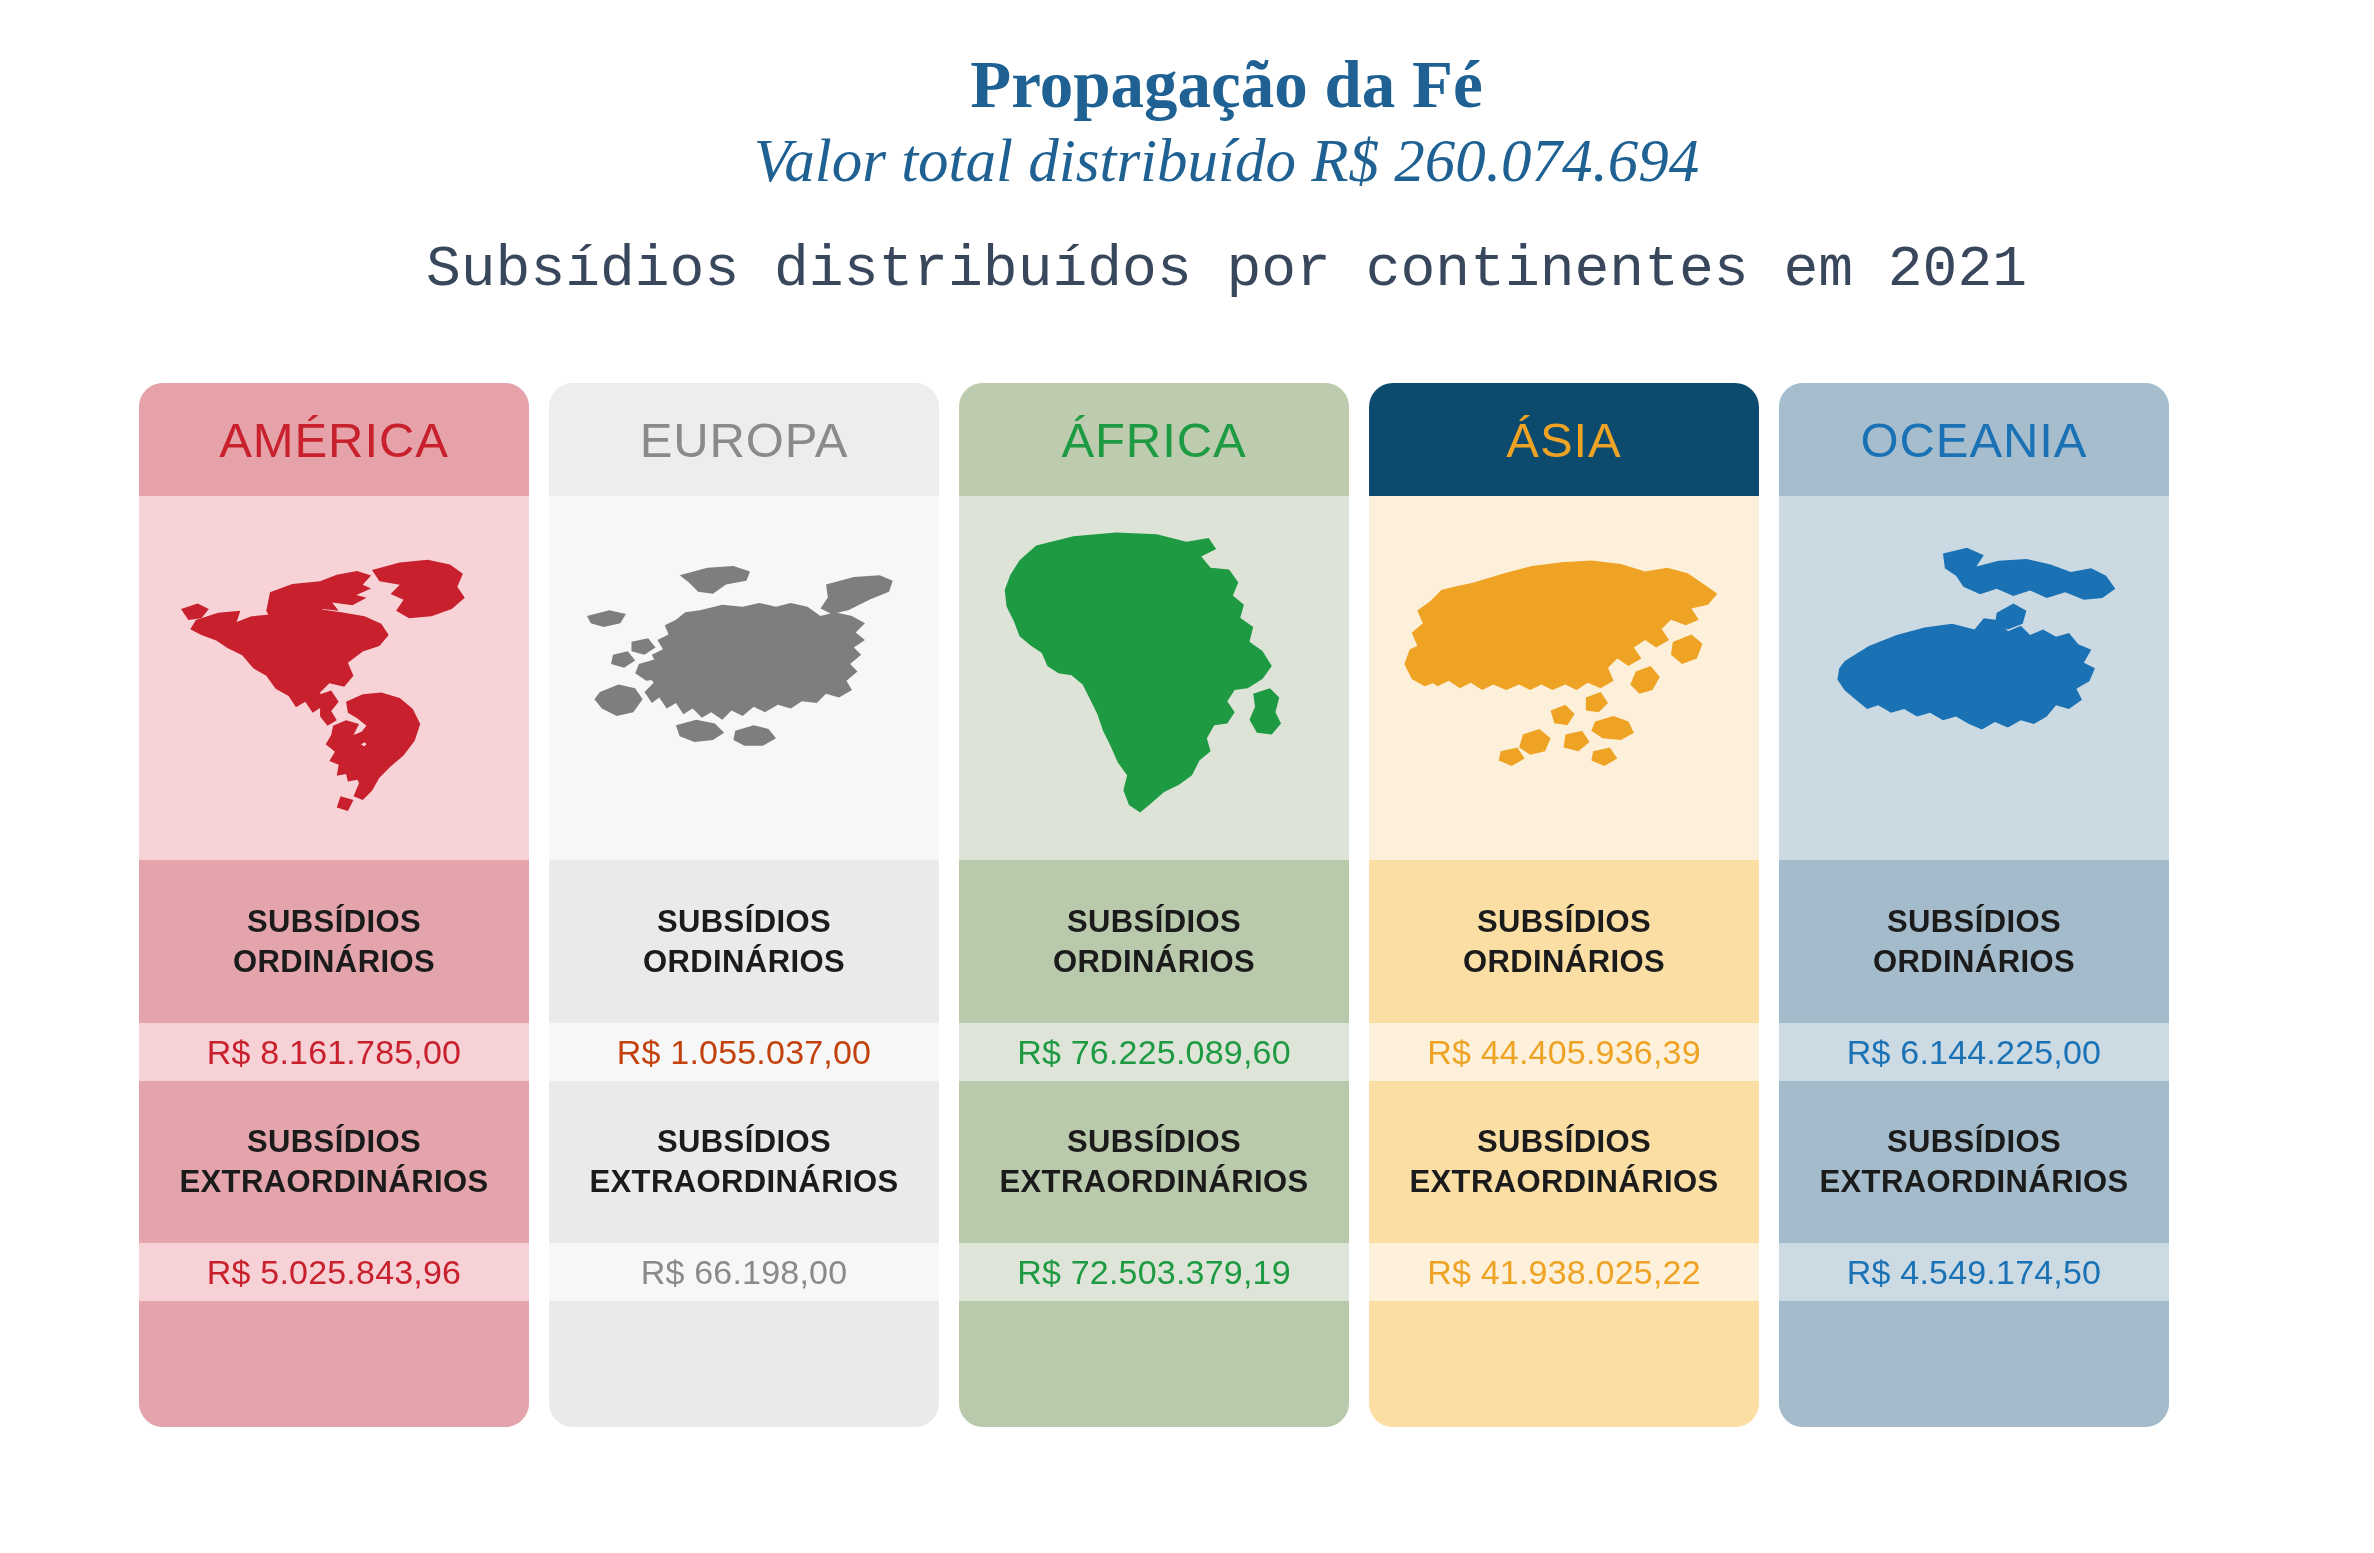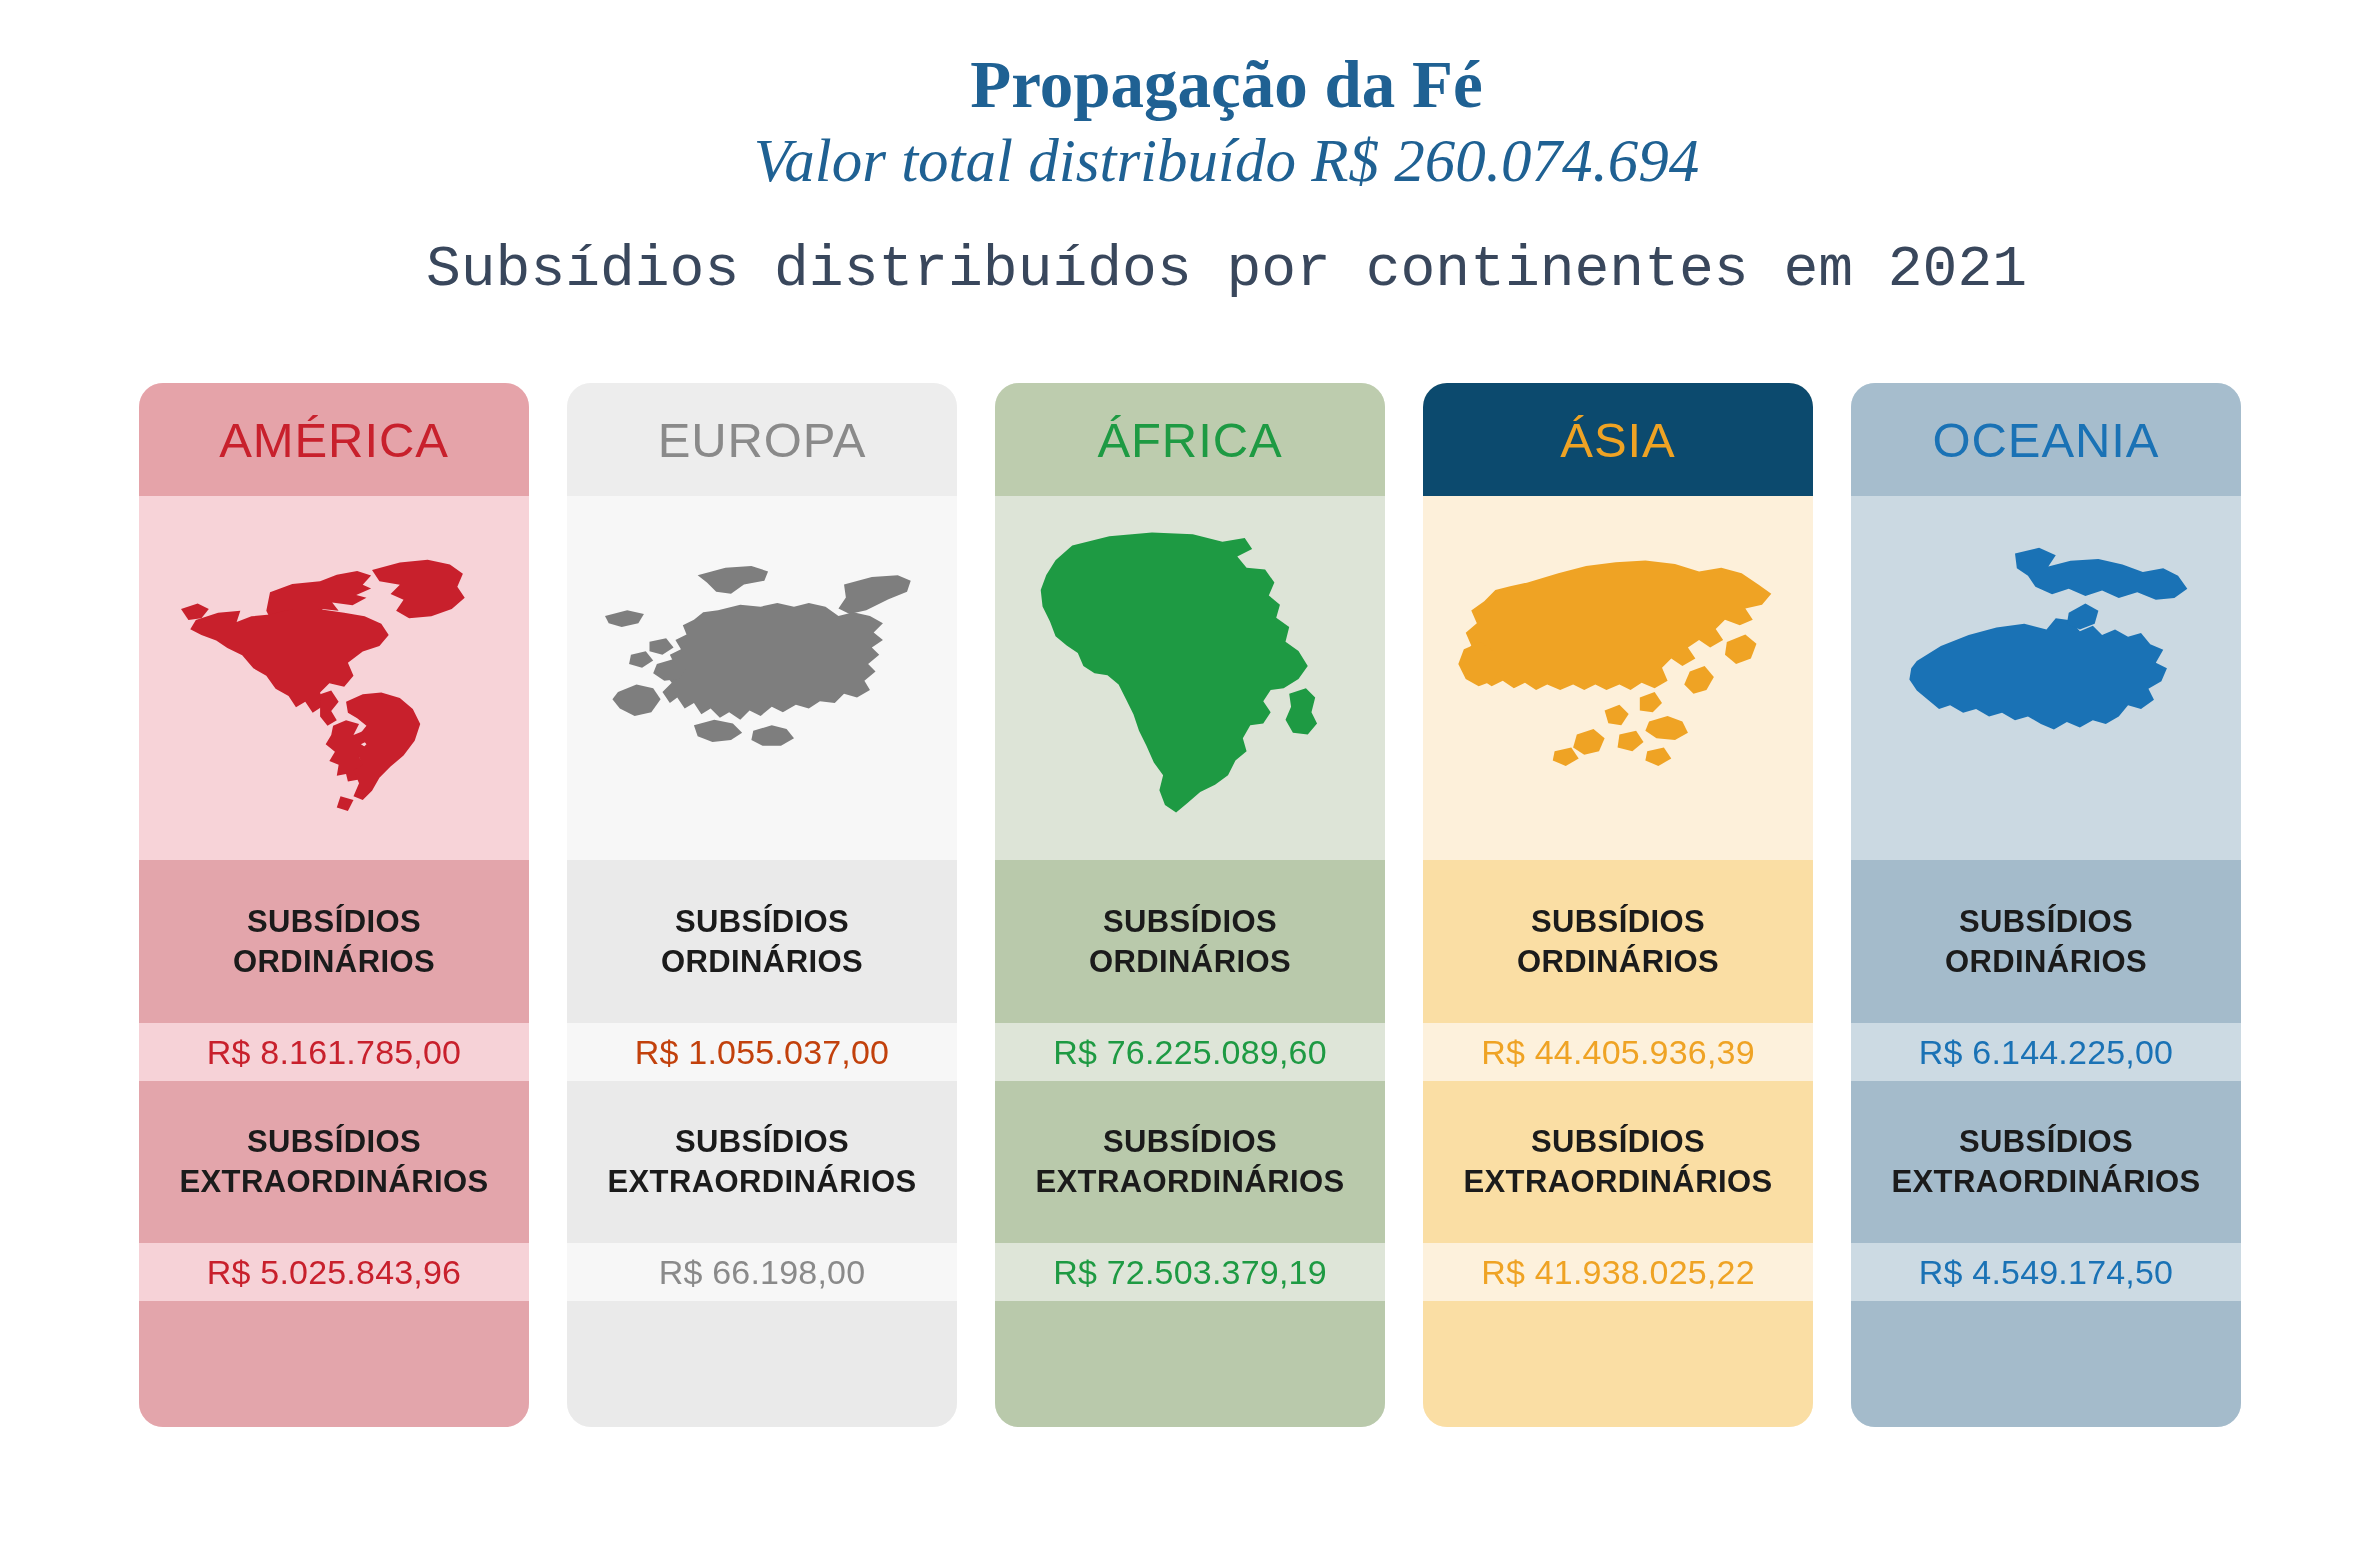--- a/index.html
+++ b/index.html
@@ -42,21 +42,21 @@
   }
 
   
   .columns {
     position: absolute;
     top: 383px;
     left: 139px;
     width: 2119px;
     height: 1160px;
     display: flex;
-    gap: 38px;
+    gap: 20px;
   }
 
   .card {
     width: 390px;
     height: 1044px;
     border-radius: 24px;
     overflow: hidden;
     display: flex;
     flex-direction: column;
     position: relative;

